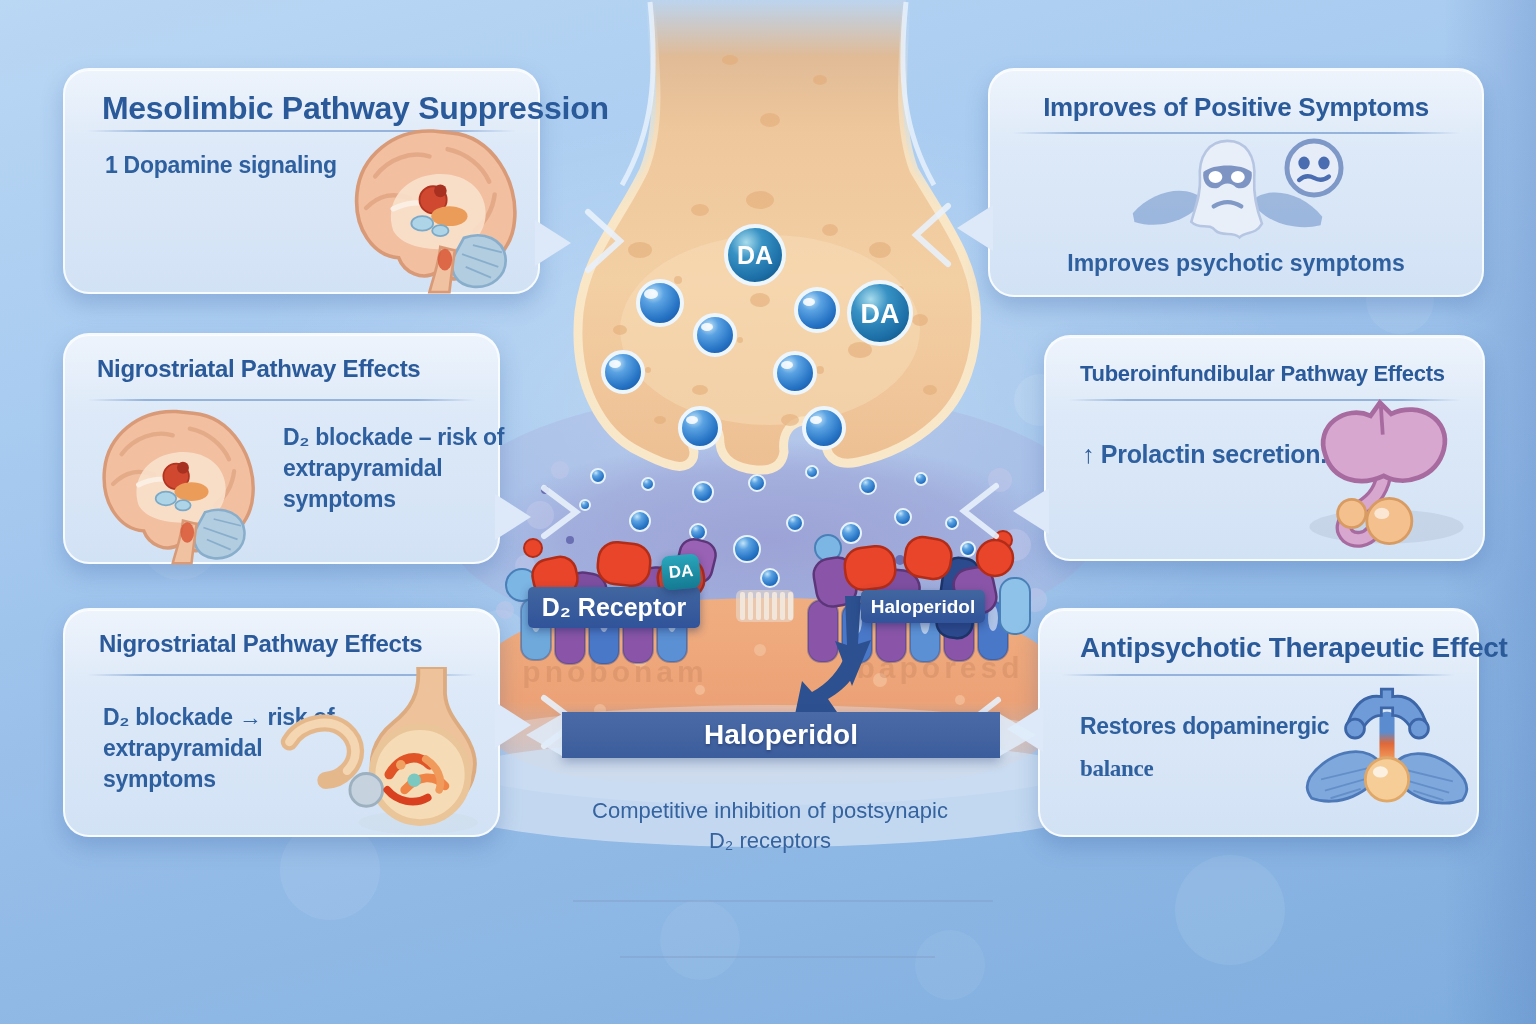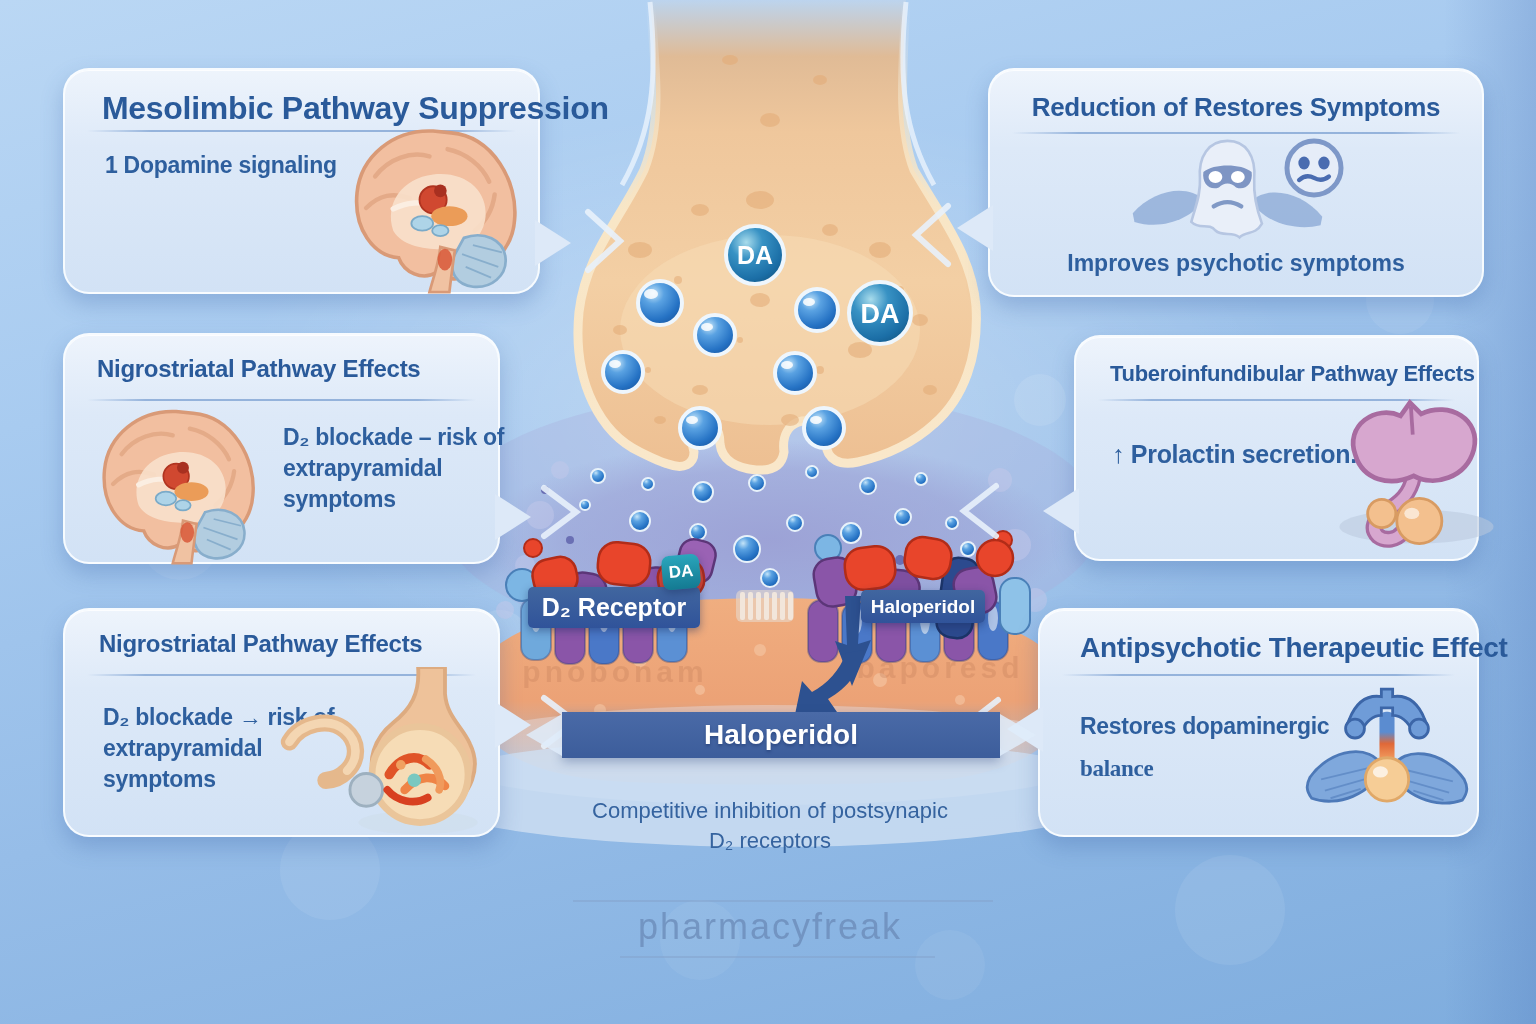--- a/index.html
+++ b/index.html
@@ -36,21 +36,21 @@
   .tl .divider { top:60px; }
   .ml { left:63px;  top:333px; width:437px; height:231px; }
   .ml h2 { left:32px; top:20px; font-size:24px; }
   .ml .divider { top:64px; }
   .bl { left:63px;  top:608px; width:437px; height:229px; }
   .bl h2 { left:34px; top:20px; font-size:24px; }
   .bl .divider { top:64px; }
   .tr { left:988px; top:68px;  width:496px; height:229px; }
   .tr h2 { left:0; right:0; top:22px; font-size:26px; text-align:center; }
   .tr .divider { top:62px; }
-  .mr { left:1074px; top:335px; width:405px; height:226px; }
+  .mr { left:1044px; top:335px; width:441px; height:226px; }
   .mr h2 { left:34px; top:24px; font-size:22px; }
   .mr .divider { top:62px; }
   .br { left:1038px; top:608px; width:441px; height:229px; }
   .br h2 { left:40px; top:22px; font-size:28px; }
   .br .divider { top:64px; }
 
   .tr .caption { position:absolute; left:0; right:0; top:180px; text-align:center;
     color:#2e5f9e; font-weight:bold; font-size:23px; }
 
   
@@ -491,21 +491,21 @@
     <div class="bline" style="left:38px; top:92px;">D₂ blockade → risk of</div>
     <div class="bline" style="left:38px; top:123px;">extrapyramidal</div>
     <div class="bline" style="left:38px; top:154px;">symptoms</div>
     <svg class="illus" style="left:207px; top:57px;" width="225" height="168" viewBox="0 0 230 175">
         <use href="#sym-msyn"></use>
       </svg>
     <div class="tail r" style="top:92px;"></div>
   </section>
 
   <section class="box tr">
-    <h2>Reduction of Restores Symptoms</h2>
+    <h2>Improves of Positive Symptoms</h2>
     <div class="divider"></div>
     <svg class="illus" style="left:130px; top:64px;" width="215" height="112" viewBox="0 0 240 130">
         <use href="#sym-ghost"></use>
       </svg>
     <svg class="illus" style="left:292px; top:66px;" width="64" height="64" viewBox="0 0 90 90">
         <use href="#sym-face"></use>
       </svg>
     <div class="caption">Improves psychotic symptoms</div>
     <div class="tail l" style="top:135px;"></div>
   </section>
@@ -533,16 +533,15 @@
 
   <div class="tag d2tag">D₂ Receptor</div>
   <div class="tag halotag">Haloperidol</div>
   <div class="tag dabadge">DA</div>
 
   <div class="banner">Haloperidol</div>
   <div class="m2">Competitive inhibition of postsynapic</div>
   <div class="m3">D₂ receptors</div>
 
   <div class="wline wline1"></div>
-  <div class="wm">pharmacyfreak</div>
   <div class="wline wline2"></div>
 
 </div>
 
 </body></html>

